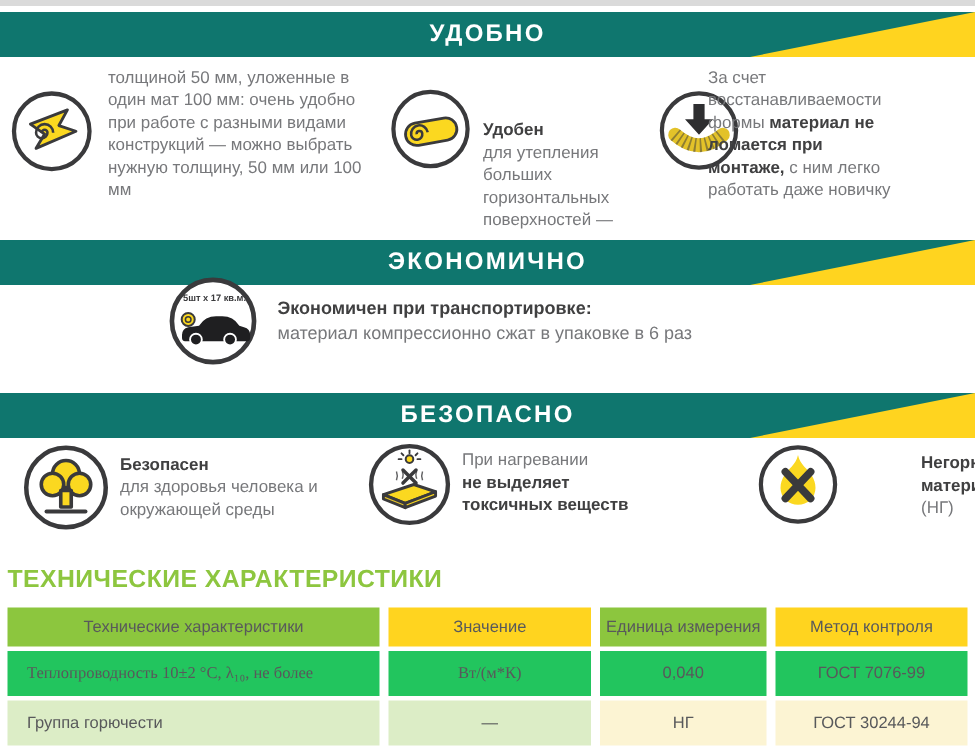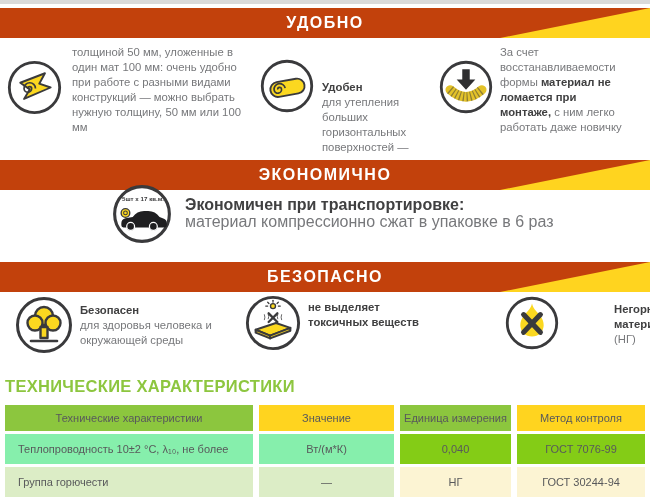--- a/index.html
+++ b/index.html
@@ -1,43 +1,43 @@
 <!DOCTYPE html>
 <html><head>
 <meta charset="utf-8">
 <style>
   html,body{margin:0;padding:0;background:#ffffff;}
   .page{position:relative;width:650px;height:500px;background:#ffffff;overflow:hidden;
         font-family:"Liberation Sans",sans-serif;}
   .top-strip{position:absolute;left:0;top:0;width:650px;height:4px;background:#dadada;}
 
-  .band{position:absolute;left:0;width:650px;height:30px;background:#c2410c;overflow:hidden;}
+  .band{position:absolute;left:0;width:650px;height:30px;background:#0f766e;overflow:hidden;}
   .band-tri{position:absolute;right:0;top:0;width:0;height:0;
             border-bottom:30px solid #FFD41F;border-left:150px solid transparent;}
   .band-title{position:absolute;left:0;top:6px;width:100%;text-align:center;
               color:#ffffff;font-weight:bold;font-size:16px;letter-spacing:1.5px;}
 
   .icon{position:absolute;line-height:0;}
   .ftext{position:absolute;font-size:11.3px;line-height:15px;color:#77787B;}
   .ftext b{color:#404041;}
   .block{display:block;}
-  .econ-text{font-size:16px;line-height:16.5px;}
+  .econ-text{font-size:12px;line-height:16.5px;}
 
   .spec-heading{position:absolute;left:5px;top:377px;font-size:16.5px;font-weight:bold;
                 color:#8DC63F;letter-spacing:0.3px;}
   .spec-table{position:absolute;left:5px;top:405px;width:640px;display:grid;
               grid-template-columns:248px 135px 111px 128px;
               grid-template-rows:26px 30px 30px;gap:3px 6px;
               font-size:11px;color:#58595B;}
   .cell{display:flex;align-items:center;justify-content:center;text-align:center;}
   .cell.left{justify-content:flex-start;text-align:left;padding-left:13px;}
   .h.g{background:#8CC63E;}
   .h.y{background:#FFD41F;}
-  .r1.g{background:#86efac;}
-  .r1.y{background:#84cc16;}
+  .r1.g{background:#22c55e;font-family:Liberation Serif, serif;}
+  .r1.y{background:#22c55e;}
   .r2.g{background:#DCEDC6;}
   .r2.y{background:#FCF4D3;}
   svg text{font-family:"Liberation Sans",sans-serif;}
 </style>
 </head>
 <body>
 
 <div class="page">
   <div class="top-strip"></div>
 
@@ -72,21 +72,21 @@
   </div>
 
   <div class="icon" style="left:438px;top:59px;">
     <svg width="56" height="56" viewBox="0 0 60 60">
       <circle cx="30" cy="30" r="26.5" fill="#ffffff" stroke="#3A3A3C" stroke-width="3"></circle>
       <path d="M13,33 Q30,48 47,33" fill="none" stroke="#E3C229" stroke-width="10" stroke-linecap="round"></path>
       <path d="M13,33 Q30,48 47,33" fill="none" stroke="#3A3A3C" stroke-width="10" stroke-dasharray="1.3,2.6" opacity="0.5"></path>
       <polygon points="26,11 34,11 34,22 40,22 30,33 20,22 26,22" fill="#2E2E30"></polygon>
     </svg>
   </div>
-  <div class="ftext" style="left:500px;top:45px;width:128px;">
+  <div class="ftext" style="left:472px;top:45px;width:128px;">
     <span>За счет восстанавливаемости формы</span>
     <b>материал не ломается при монтаже,</b>
     <span>с ним легко работать даже новичку</span>
   </div>
 
   <div class="band" style="top:160px;">
     <div class="band-tri"></div>
     <div class="band-title">ЭКОНОМИЧНО</div>
   </div>
 
@@ -150,20 +150,21 @@
         <line x1="34.5" y1="20" x2="25.5" y2="29"></line>
       </g>
       <g stroke="#3A3A3C" stroke-width="2" stroke-linejoin="round">
         <polygon points="12,37 33,30 48,35 27,43" fill="#FBD820"></polygon>
         <polygon points="12,37 12,40 27,46 27,43" fill="#E8C52A"></polygon>
         <polygon points="27,43 27,46 48,38 48,35" fill="#FBD820"></polygon>
       </g>
     </svg>
   </div>
   <div class="ftext" style="left:308px;top:300px;width:130px;">
+    <span class="block">При нагревании</span>
     <b>не выделяет токсичных веществ</b>
   </div>
 
   <div class="icon" style="left:504px;top:295px;">
     <svg width="56" height="56" viewBox="0 0 60 60">
       <circle cx="30" cy="30" r="26.5" fill="#ffffff" stroke="#3A3A3C" stroke-width="3"></circle>
       <path d="M30,9 c1.5,7 7,10 9.5,14 c2,3.2 3,6 3,9.5 a12.5,12 0 0 1 -25,0 c0,-3.5 1,-6.3 3,-9.5 c2.5,-4 8,-7 9.5,-14 z" fill="#FBD820"></path>
       <g stroke="#3A3A3C" stroke-width="5.5" stroke-linecap="round">
         <line x1="21" y1="21" x2="39" y2="40"></line>
         <line x1="39" y1="21" x2="21" y2="40"></line>

